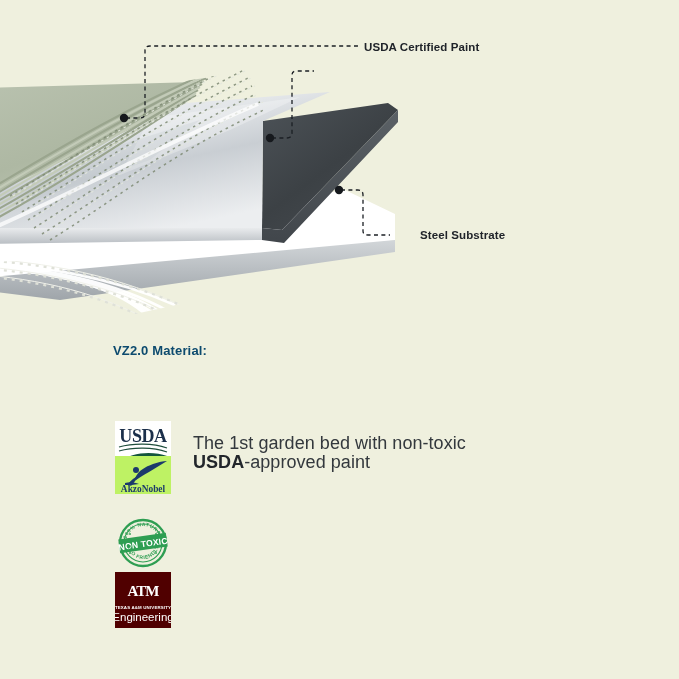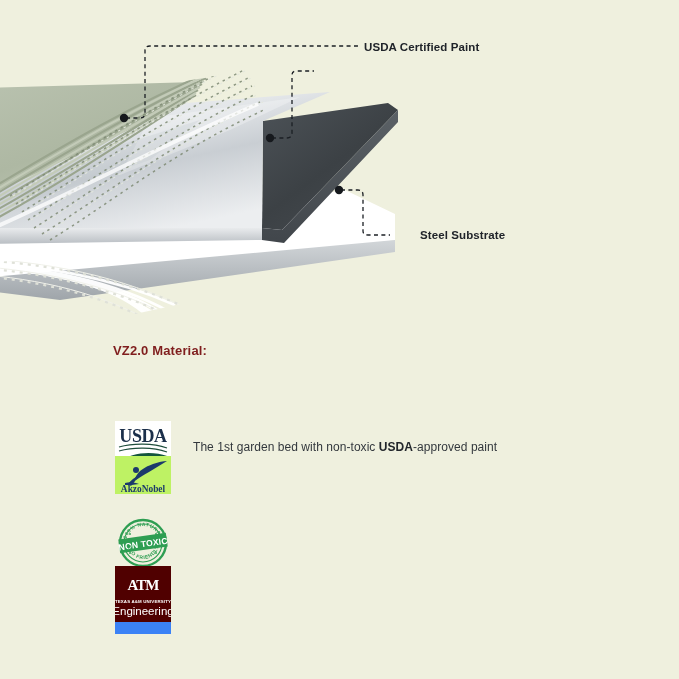--- a/index.html
+++ b/index.html
@@ -53,21 +53,21 @@
     width: 679px;
     height: 349px;
   }
 
   #material-heading {
     position: absolute;
     left: 113px;
     top: 13px;
     font-size: 13px;
     font-weight: bold;
-    color: #7f1d1d;
+    color: #0c4a6e;
     letter-spacing: 0.15px;
   }
 
   .feature-row {
     position: absolute;
     left: 113px;
     display: flex;
     align-items: flex-start;
   }
   #row-0 { top: 52px; margin-top: 36px; }
@@ -82,23 +82,23 @@
     position: relative;
     display: flex;
     align-items: center;
     justify-content: center;
   }
   #row-1 .badge-holder { height: 40px; }
   #row-2 .badge-holder { height: 50px; }
   #row-3 .badge-holder { height: 56px; }
 
   .feature-text {
-    font-size: 12px;
+    font-size: 18px;
     color: #33383d;
-    line-height: 26px;
+    line-height: 19px;
     margin-left: 20px;
     max-width: 320px;
     letter-spacing: 0.05px;
   }
   #row-0 .feature-text { padding-top: 16px; }
   #row-1 .feature-text { padding-top: 11px; }
   #row-2 .feature-text { padding-top: 15px; }
   #row-3 .feature-text { padding-top: 8px; }
   .feature-text b { font-weight: bold; color: #22262b; }
 
@@ -122,22 +122,22 @@
   
   .nontoxic-badge {
     width: 50px;
     height: 50px;
     position: relative;
   }
 
   
   .tamu-badge {
     width: 56px;
-    height: 68px;
-    background: #3b82f6;
+    height: 56px;
+    background: #8b5cf6;
     position: relative;
     overflow: hidden;
   }
 </style>
 </head>
 <body>
 
 <div id="diagram-area">
 
   <svg id="diagram-svg" width="679" height="330" viewBox="0 0 679 330">

